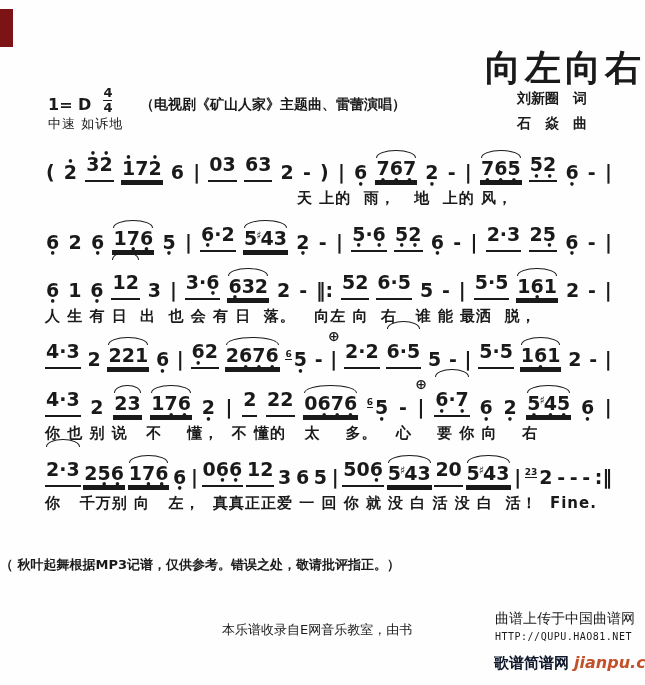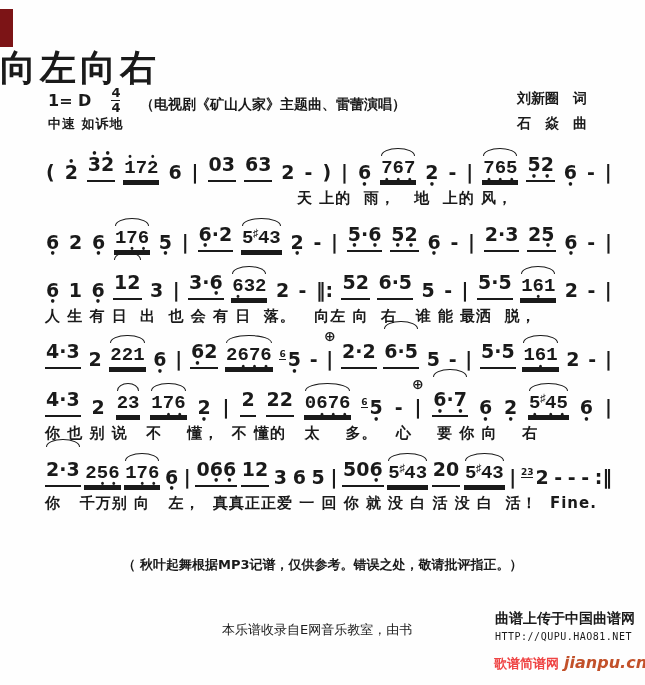--- a/index.html
+++ b/index.html
@@ -3,56 +3,56 @@
 <meta charset="utf-8">
 <style>
   html,body{margin:0;padding:0;}
   body{
     width:645px;height:685px;position:relative;overflow:hidden;
     background:#fefefe;color:#1a1a1a;
     font-family:"DejaVu Sans",sans-serif;
   }
   .corner-tab{position:absolute;left:0;top:9px;width:13px;height:38px;}
   .title{
-    position:absolute;top:44px;left:0;width:645px;text-align:left;
+    position:absolute;top:44px;left:0;width:645px;text-align:right;
     font-size:36px;font-weight:bold;letter-spacing:4px;
   }
-  .keysig{position:absolute;left:48px;top:86px;font-size:16px;font-weight:bold;display:flex;align-items:center;gap:20px;}
+  .keysig{position:absolute;left:48px;top:86px;font-size:16px;font-weight:bold;display:flex;align-items:flex-end;gap:12px;}
   .frac{display:inline-flex;flex-direction:column;align-items:center;font-size:13px;line-height:1.05;font-weight:bold;}
   .frac .den{border-top:1.6px solid #1a1a1a;}
-  .tempo{position:absolute;left:48px;top:115px;font-size:13px;font-weight:bold;letter-spacing:1px;}
+  .tempo{position:absolute;left:48px;top:115px;font-size:13px;font-weight:normal;letter-spacing:1px;}
   .subtitle{position:absolute;left:140px;top:96px;font-size:14px;font-weight:bold;}
   .credits{position:absolute;right:58px;top:86px;font-size:14px;font-weight:bold;text-align:right;line-height:1.75;}
 
   .score{position:absolute;left:45px;top:148px;width:568px;}
   .music-line{margin-bottom:11px;}
   .notes{display:flex;justify-content:space-between;align-items:flex-end;height:37px;font-weight:bold;font-size:19px;}
   .tok{position:relative;display:inline-block;white-space:nowrap;line-height:1;padding-bottom:3px;}
   .tnum{display:inline-block;line-height:1;padding:0 1px;}
   .u1 .tnum{border-bottom:2px solid #1a1a1a;padding-bottom:6px;margin-top:12px;}
-  .u2 .tnum{border-bottom:2px solid #1a1a1a;padding-bottom:2px;box-shadow:0 3px 0 #1a1a1a;font-family:Liberation Mono, monospace;}
+  .u2 .tnum{border-bottom:2px solid #1a1a1a;padding-bottom:2px;box-shadow:0 3px 0 #1a1a1a;}
   .ch{position:relative;display:inline-block;}
   .ch.sharp{font-size:11px;top:-6px;margin:0 -1px;}
   .ma::before{content:"•";position:absolute;top:-0.62em;left:50%;transform:translateX(-50%);font-size:10px;}
   .mb::after{content:"•";position:absolute;bottom:-0.78em;left:50%;transform:translateX(-50%);font-size:10px;}
   .slur::before{content:"";position:absolute;left:1px;right:1px;top:-9px;height:7px;
     border:1.6px solid #1a1a1a;border-bottom:none;border-radius:50% 50% 0 0/100% 100% 0 0;}
   .grace{font-size:9px;font-weight:bold;position:relative;top:-9px;border-bottom:1px solid #1a1a1a;margin-right:1px;}
   .coda{position:absolute;top:-21px;left:50%;transform:translateX(-50%);font-size:14px;font-weight:bold;}
   .lyrics{margin-top:5px;font-size:15px;font-weight:600;letter-spacing:1px;white-space:pre;line-height:1.1;}
   .music-line:first-child .lyrics{padding-left:252px;}
 
-  .footnote{position:absolute;left:0;top:556px;width:645px;text-align:center;font-size:13px;font-weight:bold;}
+  .footnote{position:absolute;left:0;top:556px;width:645px;font-size:13px;font-weight:bold;}
 
   .footer-right{position:absolute;left:495px;top:610px;width:150px;}
-  .fr-title{font-size:14px;font-weight:bold;white-space:nowrap;}
+  .fr-title{font-size:14px;font-weight:normal;white-space:nowrap;}
   .fr-url{font-size:10px;font-weight:normal;letter-spacing:0.5px;font-family:"DejaVu Sans Mono",monospace;margin-top:3px;white-space:nowrap;}
   .source-line{position:absolute;left:222px;top:621px;font-size:13px;white-space:nowrap;}
   .watermark{position:absolute;left:494px;top:653px;white-space:nowrap;}
-  .wm-site{font-size:13px;font-weight:bold;color:#ef4444;text-shadow:1px 1px 0 #fff;}
+  .wm-site{font-size:15px;font-weight:bold;color:#0f172a;text-shadow:1px 1px 0 #fff;}
   .wm-domain{font-size:16px;font-weight:bold;font-style:italic;}
 </style>
 </head>
 <body>
 
 <div class="corner-tab" style="background: rgb(124, 20, 22);"></div>
 
 <div class="title">向左向右</div>
 
 <div class="keysig">

